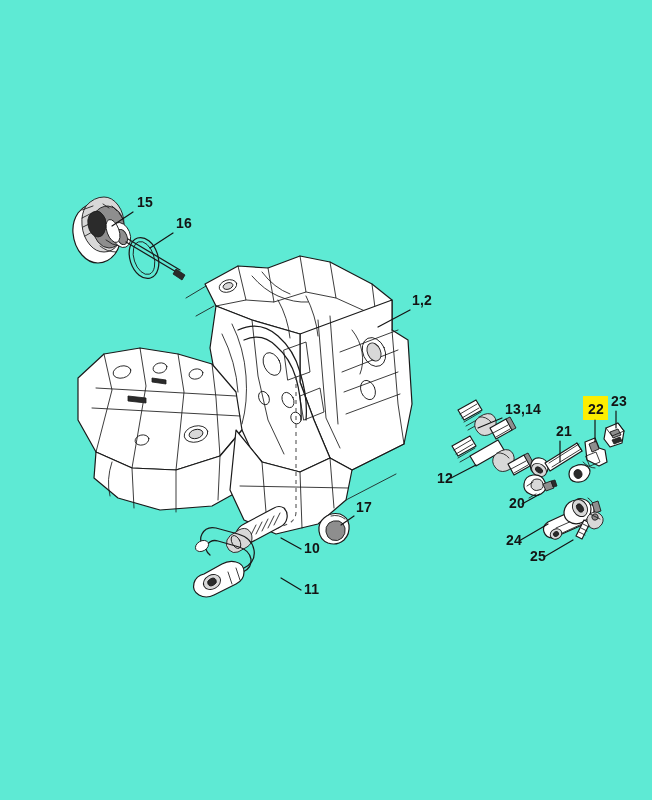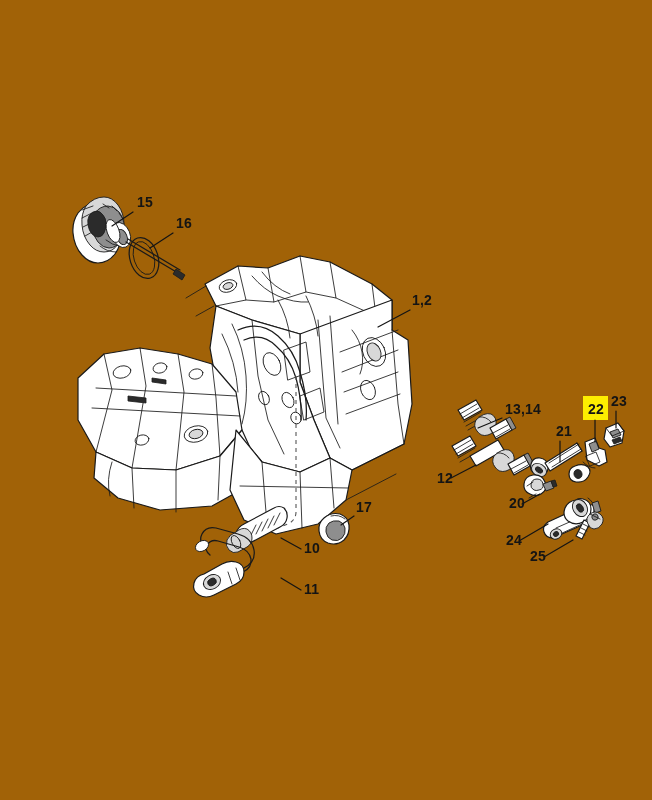--- a/index.html
+++ b/index.html
@@ -7,21 +7,21 @@
     padding: 0;
     background: #ffffff;
   }
   body {
     font-family: "Liberation Sans", sans-serif;
   }
   #diagram-root {
     position: relative;
     width: 652px;
     height: 800px;
-    background: #a16207;
+    background: #5eead4;
     overflow: hidden;
   }
   #parts-svg {
     position: absolute;
     left: 0;
     top: 0;
     width: 652px;
     height: 800px;
     display: block;
   }

